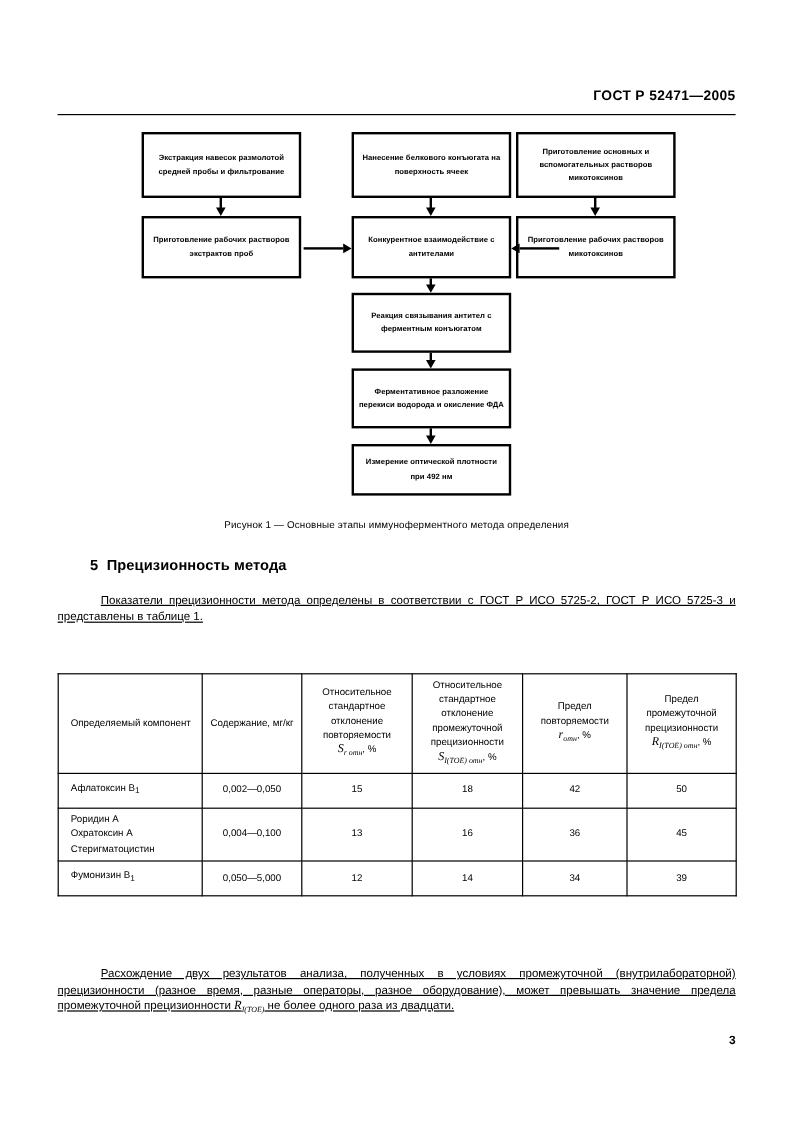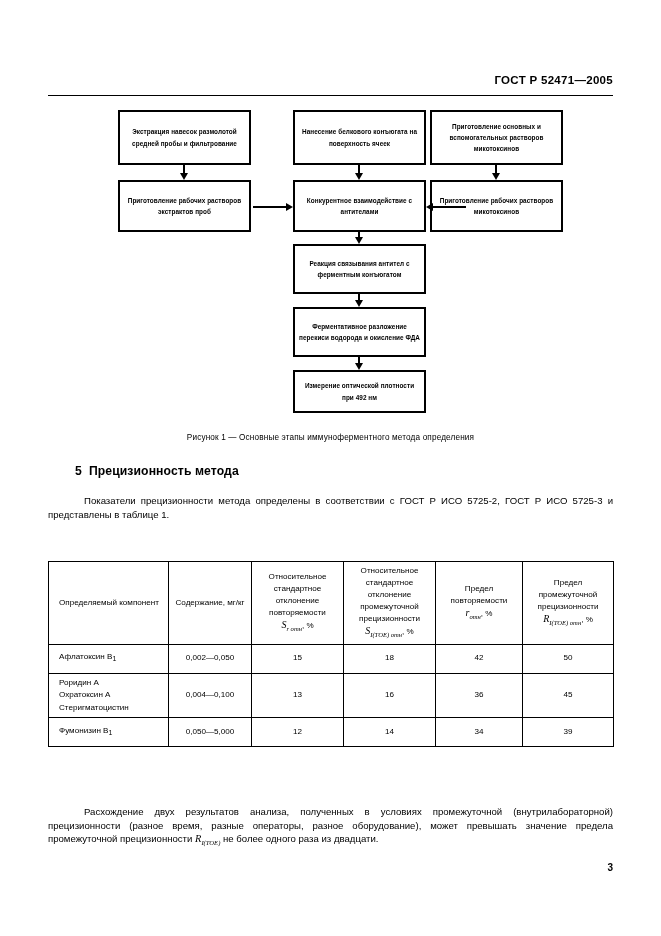--- a/index.html
+++ b/index.html
@@ -150,20 +150,21 @@
   }
   .section-heading .num { margin-right: 7px; }
 
   
   .para {
     position: absolute;
     font-size: 9.6px;
     line-height: 13.6px;
     text-align: justify;
     letter-spacing: 0px;
+    text-decoration: underline;
   }
   .p1 { top: 478px; left: 48px; width: 565px; text-indent: 36px; }
   .p2 { top: 760px; left: 48px; width: 565px; text-indent: 36px; }
   .p3 { top: 789px; left: 48px; width: 565px; text-indent: 36px; }
 
   .ital { font-style: italic; font-family: "Liberation Serif", serif; font-size: 10.4px; }
   .sub  { font-size: 7px; vertical-align: -2px; }
 
   
   .tbl-caption {

